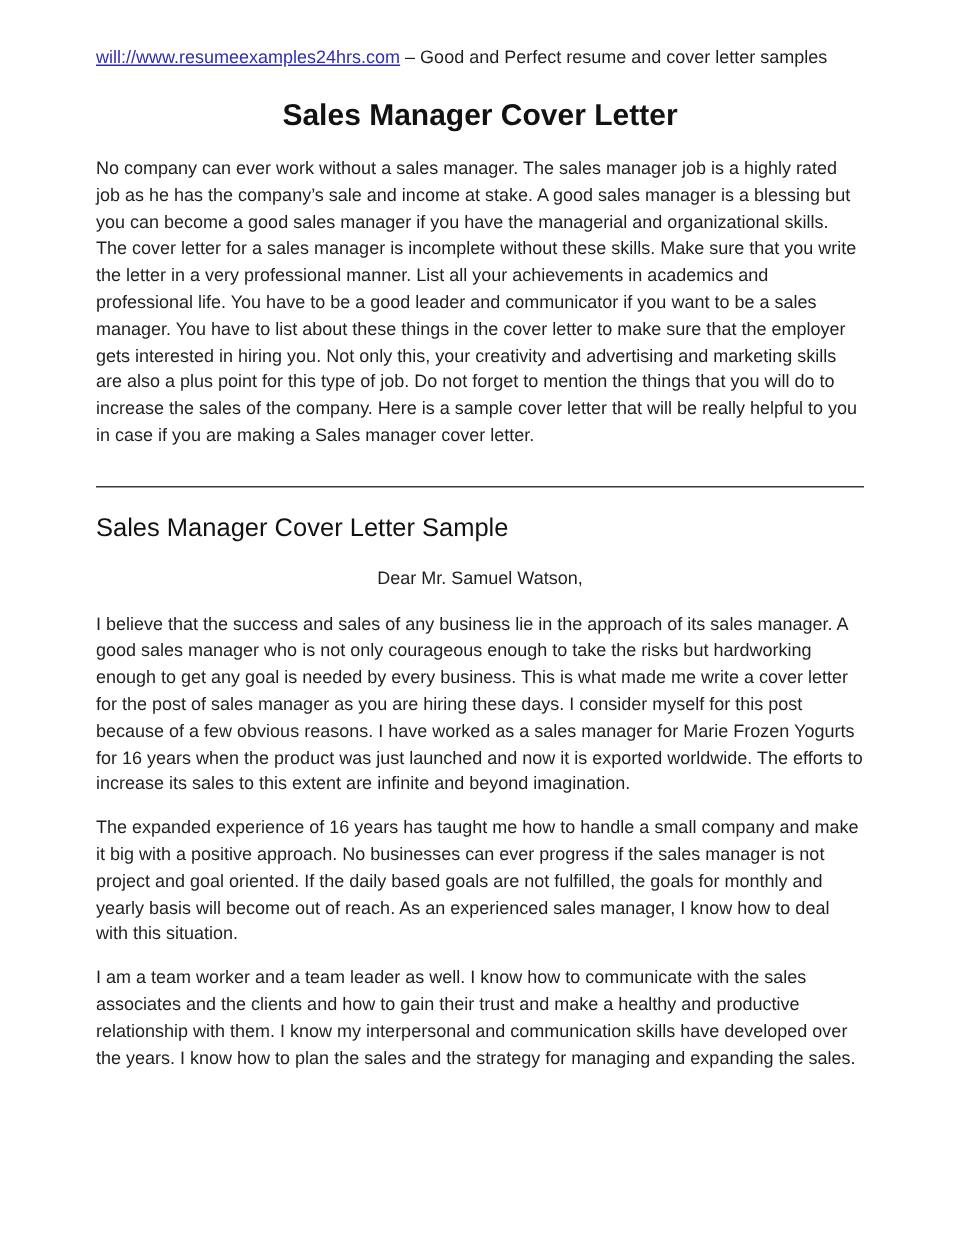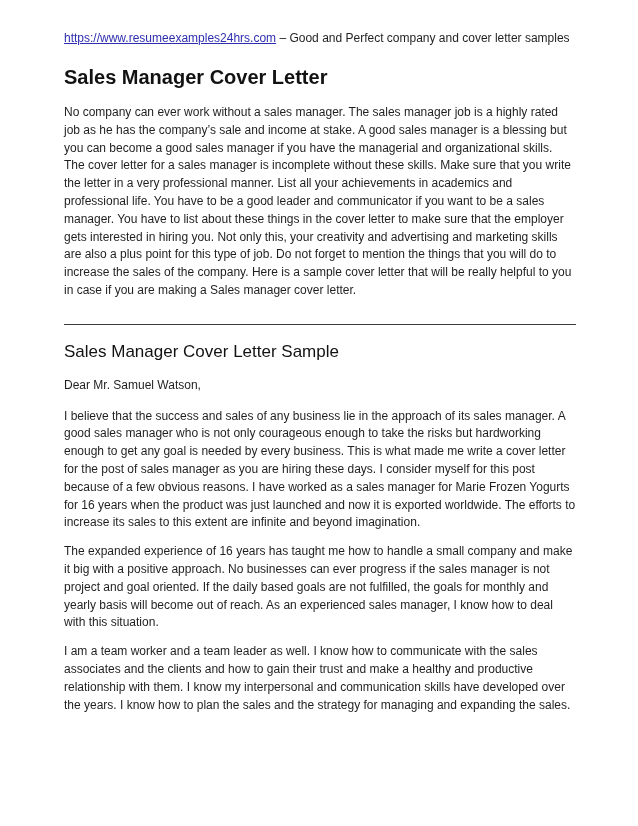--- a/index.html
+++ b/index.html
@@ -26,20 +26,21 @@
     line-height: 16px;
     color: #1f1f1f;
     margin: 0 0 6px 0;
   }
   .source-line a {
     color: #2e2eb0;
     text-decoration: underline;
     cursor: pointer;
   }
   .doc-title {
+    text-align: center;
     font-weight: bold;
     font-size: 20px;
     line-height: 26px;
     color: #121212;
     margin: 18px 0 14px 0;
   }
   .para {
     font-size: 12px;
     line-height: 17.8px;
     margin: 4px 0 11px 0;
@@ -55,29 +56,30 @@
     font-size: 17px;
     line-height: 22px;
     color: #121212;
     margin: 16px 0 14px 0;
   }
   .salutation {
     font-size: 12px;
     line-height: 17.8px;
     margin: 0 0 13px 0;
     color: #1f1f1f;
+    text-align: center;
   }
 </style>
 </head>
 <body>
 
 <div class="page">
 
   <p class="source-line">
-    <a href="#">https://www.resumeexamples24hrs.com</a><span> – Good and Perfect company and cover letter samples</span>
+    <a href="#">will://www.resumeexamples24hrs.com</a><span> – Good and Perfect resume and cover letter samples</span>
   </p>
 
   <div class="doc-title">Sales Manager Cover Letter</div>
 
   <p class="para">No company can ever work without a sales manager. The sales manager job is a highly rated job as he has the company’s sale and income at stake. A good sales manager is a blessing but you can become a good sales manager if you have the managerial and organizational skills. The cover letter for a sales manager is incomplete without these skills. Make sure that you write the letter in a very professional manner. List all your achievements in academics and professional life. You have to be a good leader and communicator if you want to be a sales manager. You have to list about these things in the cover letter to make sure that the employer gets interested in hiring you. Not only this, your creativity and advertising and marketing skills are also a plus point for this type of job. Do not forget to mention the things that you will do to increase the sales of the company. Here is a sample cover letter that will be really helpful to you in case if you are making a Sales manager cover letter.</p>
 
   <hr class="divider">
 
   <div class="sample-heading">Sales Manager Cover Letter Sample</div>
 

